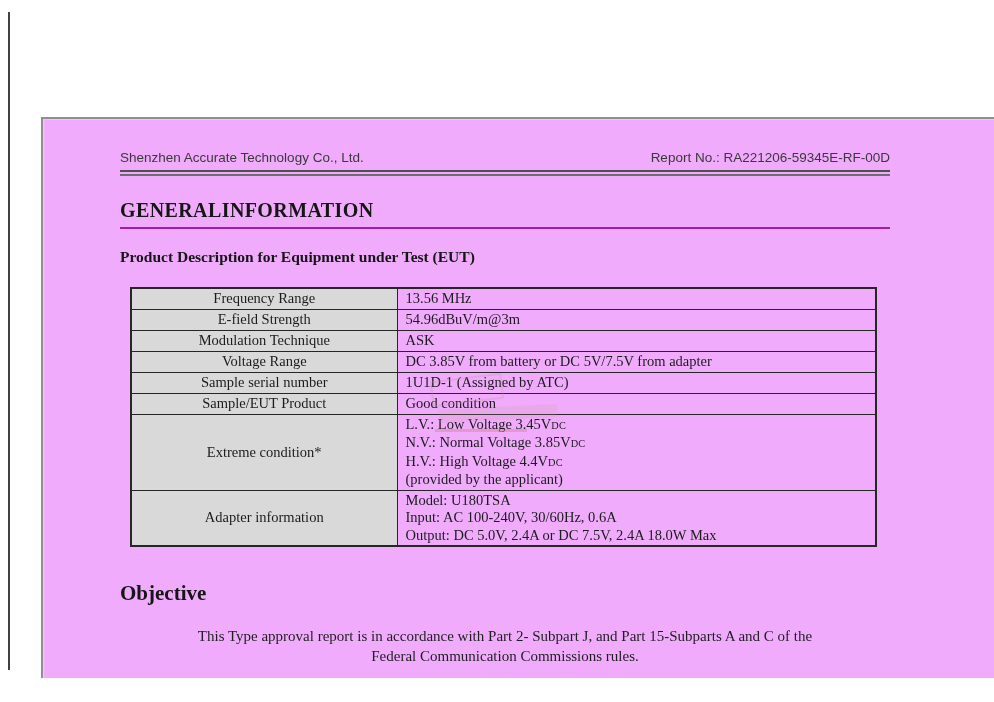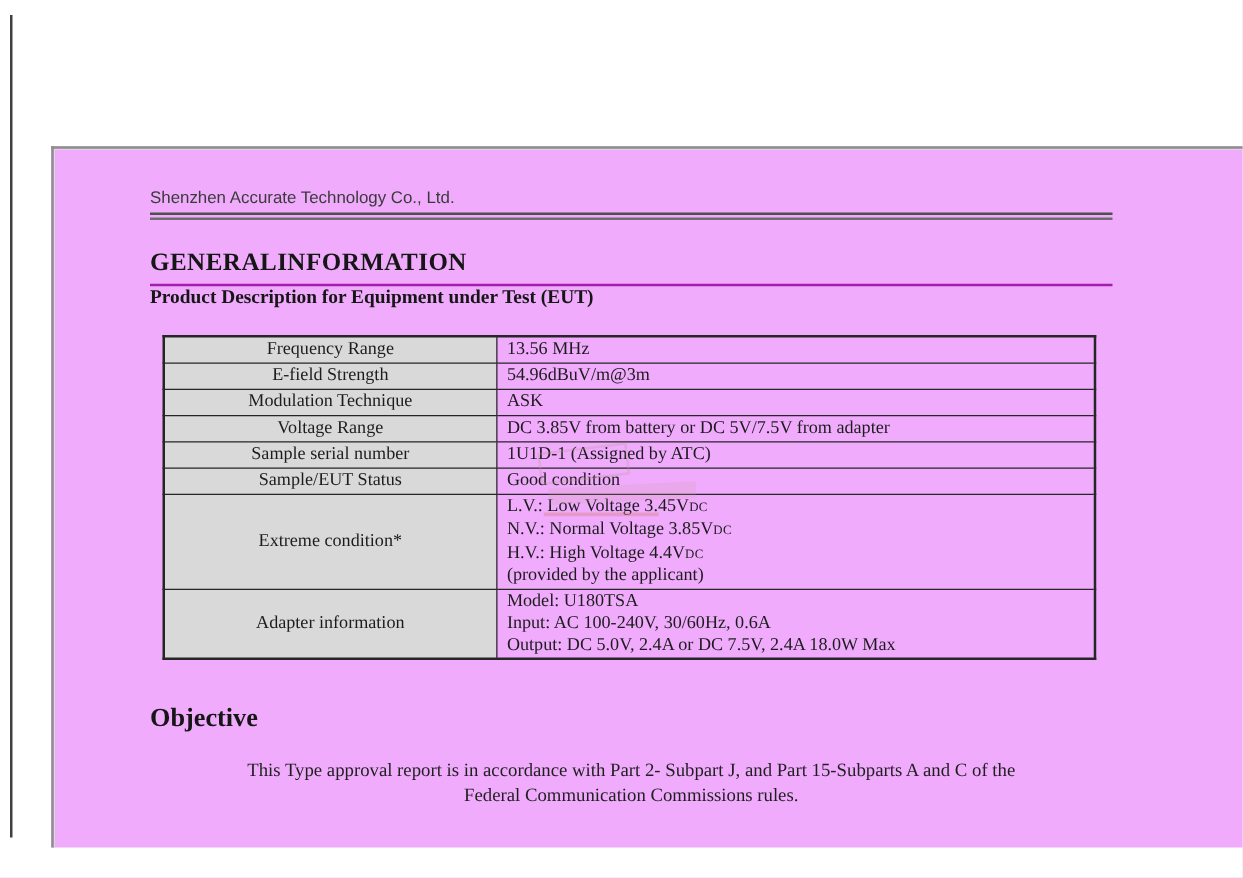--- a/index.html
+++ b/index.html
@@ -56,20 +56,21 @@
   .doc-title {
     margin-top: 23px;
     font-size: 20px;
     font-weight: bold;
     letter-spacing: 0.4px;
     color: #161616;
     padding-bottom: 5px;
     border-bottom: 2px solid #a21caf;
   }
   .section-heading {
+    margin-top: 19px;
     font-size: 15.5px;
     font-weight: bold;
     color: #161616;
   }
   .tbl-wrap {
     position: relative;
     margin: 21px 0 0 10px;
     width: 747px;
   }
   table.eut {
@@ -140,20 +141,21 @@
 
 <div class="canvas">
 
   <div class="edge-line"></div>
 
   <div class="page">
     <div class="content">
 
       <div class="hdr-row">
         <span>Shenzhen Accurate Technology Co., Ltd.</span>
+        <span>Report No.: RA221206-59345E-RF-00D</span>
       </div>
       <div class="hdr-rule"></div>
 
       <div class="doc-title">GENERALINFORMATION</div>
 
       <div class="section-heading">Product Description for Equipment under Test (EUT)</div>
 
       <div class="tbl-wrap">
         <table class="eut">
           <tbody>
@@ -181,21 +183,21 @@
                   <div class="line"><span>DC 3.85V from battery or DC 5V/7.5V from adapter</span></div>
                 </td>
               </tr>
               <tr class="single">
                 <td class="lbl">Sample serial number</td>
                 <td class="val">
                   <div class="line"><span>1U1D-1 (Assigned by ATC)</span></div>
                 </td>
               </tr>
               <tr class="single">
-                <td class="lbl">Sample/EUT Status</td>
+                <td class="lbl">Sample/EUT Product</td>
                 <td class="val">
                   <div class="line"><span>Good condition</span></div>
                 </td>
               </tr>
               <tr>
                 <td class="lbl">Extreme condition*</td>
                 <td class="val">
                   <div class="line"><span>L.V.: Low Voltage 3.45V</span><span class="sc">DC</span></div>
                   <div class="line"><span>N.V.: Normal Voltage 3.85V</span><span class="sc">DC</span></div>
                   <div class="line"><span>H.V.: High Voltage 4.4V</span><span class="sc">DC</span></div>

